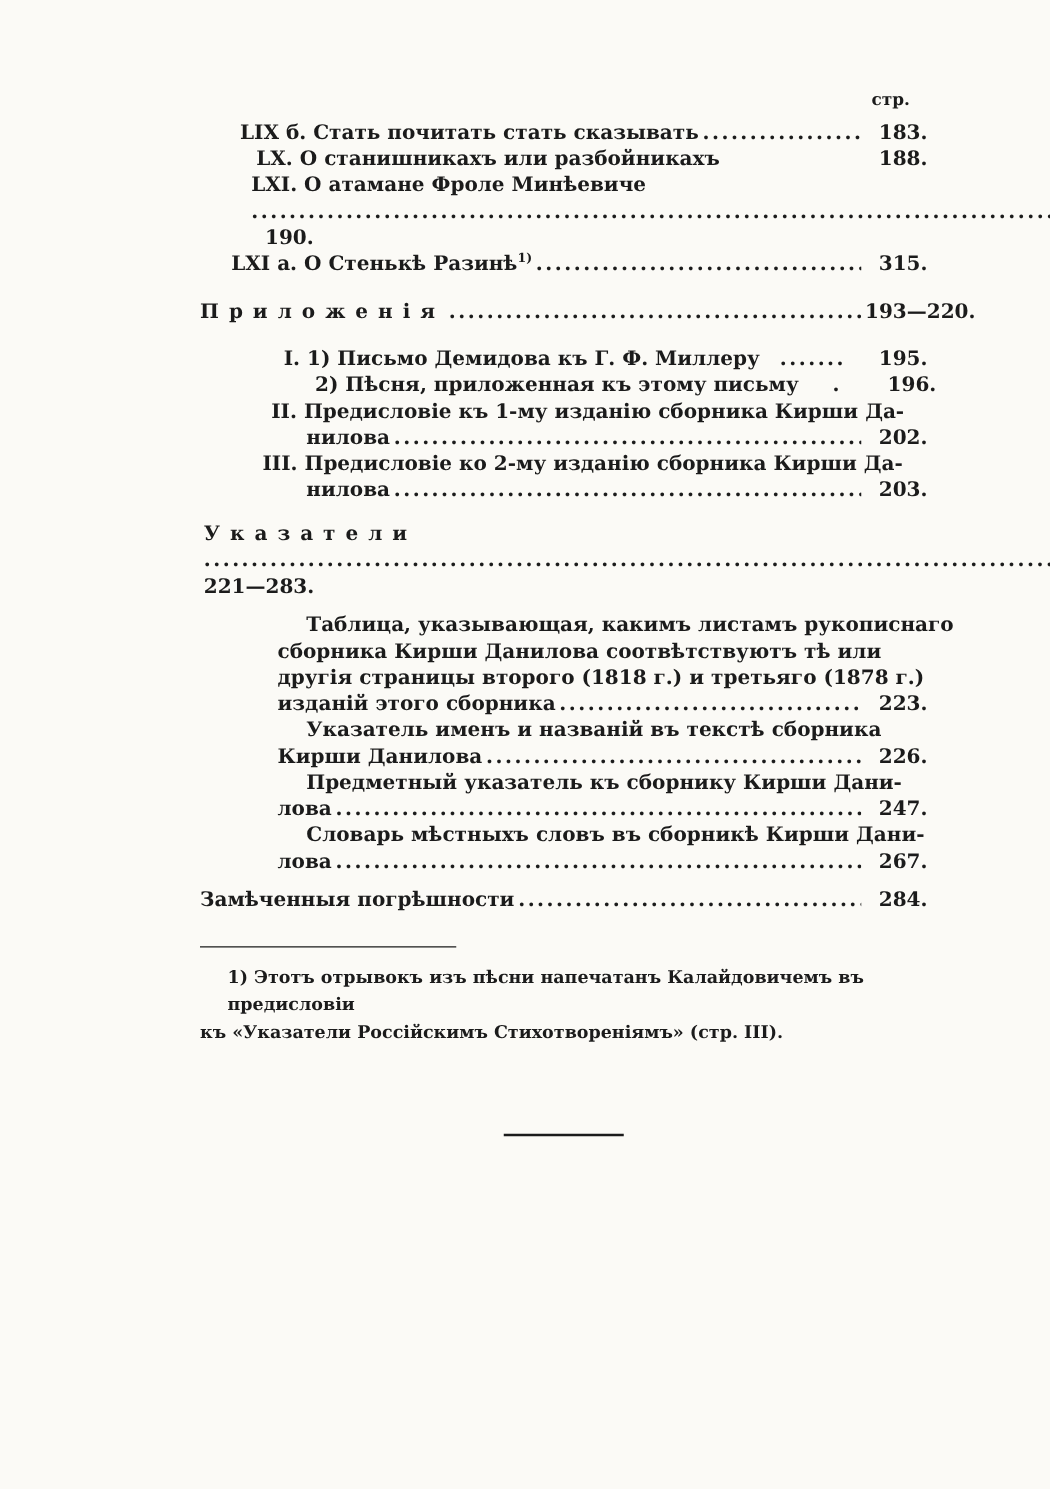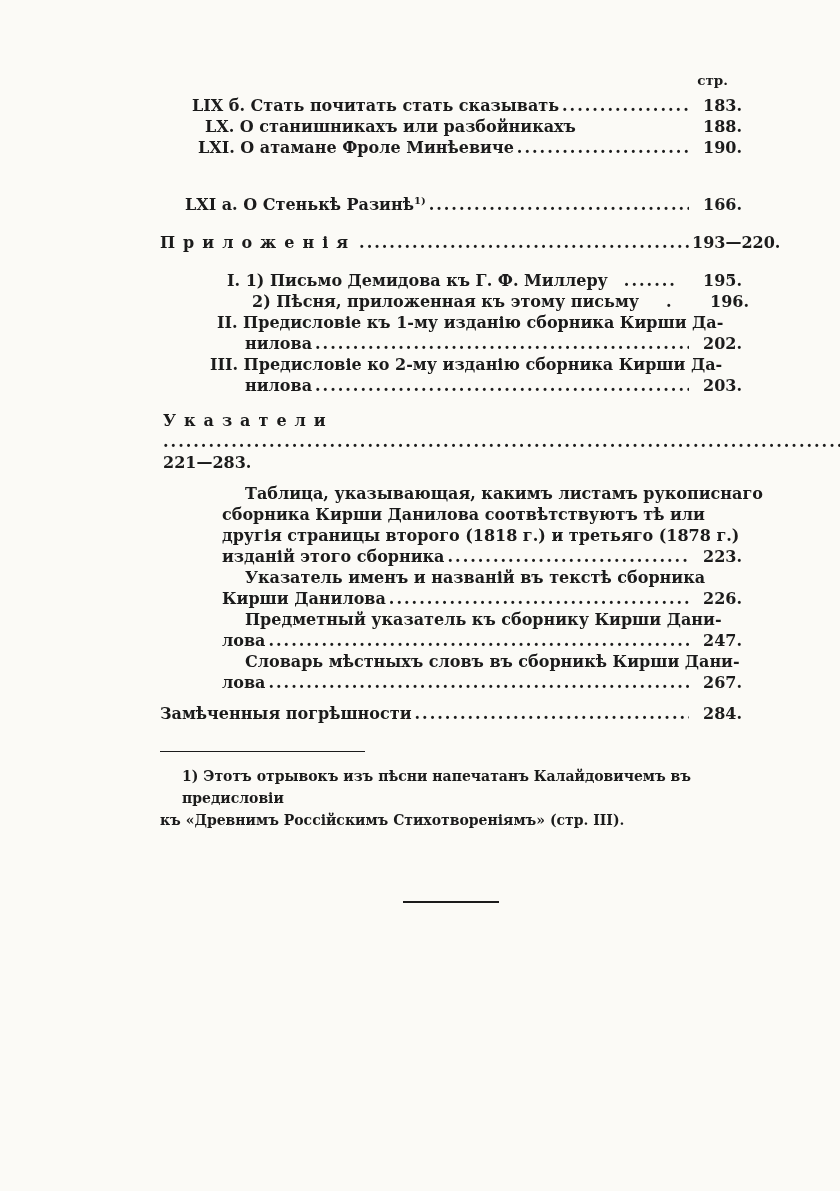--- a/index.html
+++ b/index.html
@@ -20,22 +20,22 @@
   .dots{ flex:1 1 auto; overflow:hidden; white-space:nowrap; min-width:6px; margin:0 3px; }
   .dots::after{
     content:"......................................................................................................................................";
     letter-spacing:2px;
   }
   .nodots .dots::after{ content:""; }
   .pg  { min-width:50px; text-align:right; white-space:nowrap; }
   .spaced .t { letter-spacing:8px; }
   sup { font-size:10px; vertical-align:super; line-height:0; }
 
-  .i0 {padding-left:0;}   .i25{padding-left:25px;margin-top:36px;} .i32{padding-left:32px;}
-  .i38{padding-left:38px;}.i45{padding-left:45px;} .i50{padding-left:50px;}
+  .i0 {padding-left:0;}   .i25{padding-left:25px;} .i32{padding-left:32px;}
+  .i38{padding-left:38px;flex-direction:column;}.i45{padding-left:45px;} .i50{padding-left:50px;}
   .i57{padding-left:57px;}.i62{padding-left:62px;} .i67{padding-left:67px;gap:13px;}
   .i85{padding-left:85px;}.i92{padding-left:92px;gap:24px;}
 
   .mt17{margin-top:17px;} .mt14{margin-top:14px;flex-direction:column;} .mt10{margin-top:10px;}
 
   .footnote-rule { width:205px; height:1px; background:#1b1b1b; margin:27px 0 13px 0; }
   .footnote { font-size:14px; line-height:22px; font-weight:700; }
   .fn1 { padding-left:22px; }
   .end-rule { width:96px; height:2px; background:#1b1b1b; margin:70px auto 0 auto; }
 </style>
@@ -61,21 +61,21 @@
 
     <div class="row i38">
       <span class="t">LXI. О атамане Фроле Минѣевиче</span>
       <span class="dots"></span>
       <span class="pg">190.</span>
     </div>
 
     <div class="row i25">
       <span class="t"><span>LXI а. О Стенькѣ Разинѣ</span><sup>1)</sup></span>
       <span class="dots"></span>
-      <span class="pg">166.</span>
+      <span class="pg">315.</span>
     </div>
 
     <div class="row i0 spaced mt17">
       <span class="t">Приложенія</span>
       <span class="dots"></span>
       <span class="pg">193—220.</span>
     </div>
 
     <div class="row i67 mt17">
       <span class="t">I. 1) Письмо Демидова къ Г. Ф. Миллеру</span>
@@ -182,19 +182,19 @@
     <div class="row i0 mt10">
       <span class="t">Замѣченныя погрѣшности</span>
       <span class="dots"></span>
       <span class="pg">284.</span>
     </div>
 
     <div class="footnote-rule"></div>
 
     <div class="footnote">
       <div class="fn1">1) Этотъ отрывокъ изъ пѣсни напечатанъ Калайдовичемъ въ предисловіи</div>
-      <div>къ «Древнимъ Россійскимъ Стихотвореніямъ» (стр. III).</div>
+      <div>къ «Указатели Россійскимъ Стихотвореніямъ» (стр. III).</div>
     </div>
 
     <div class="end-rule"></div>
 
   </div>
 </div>
 
 </body></html>

